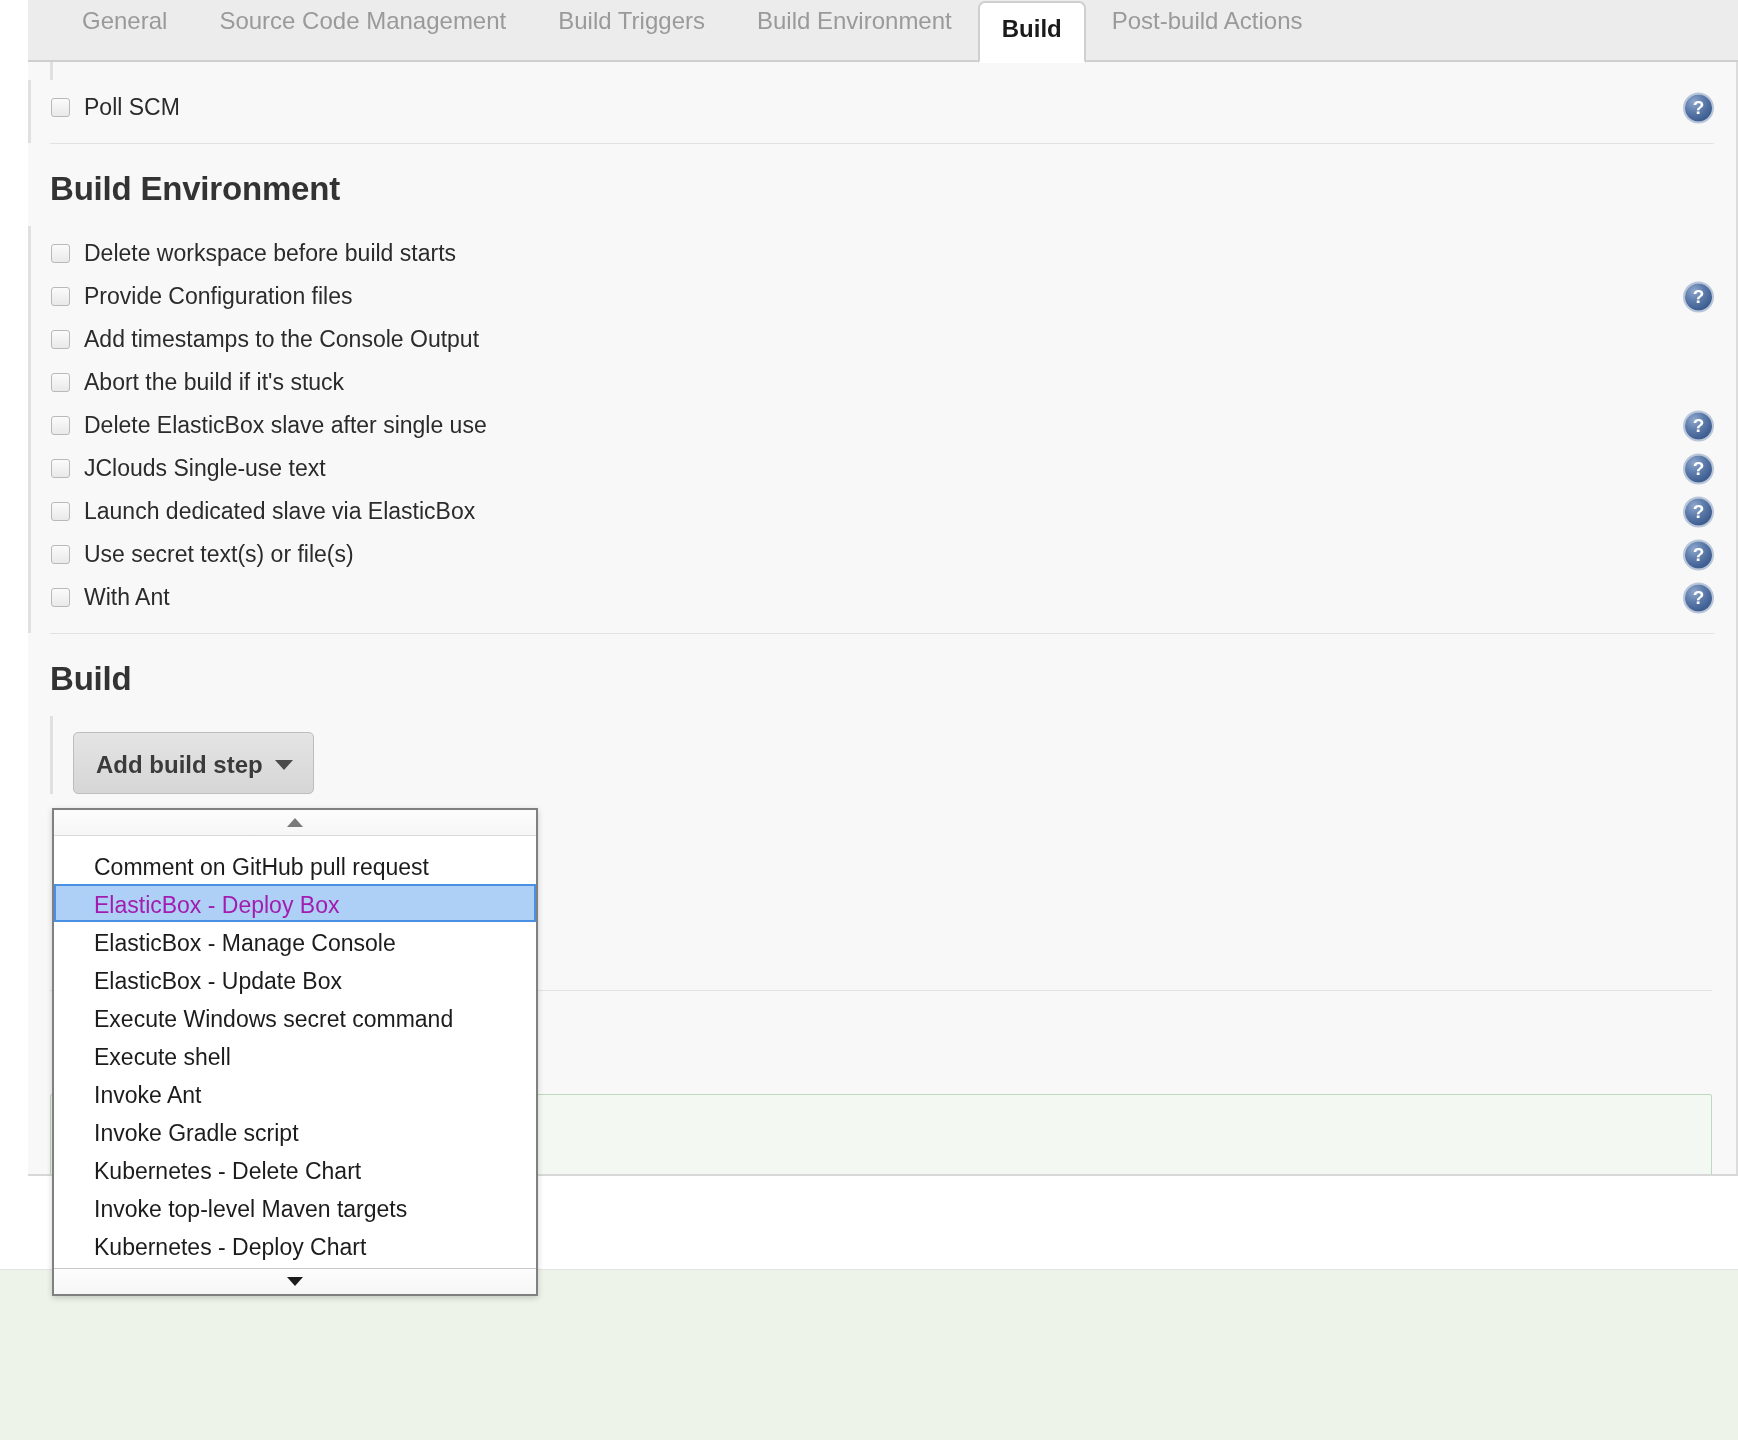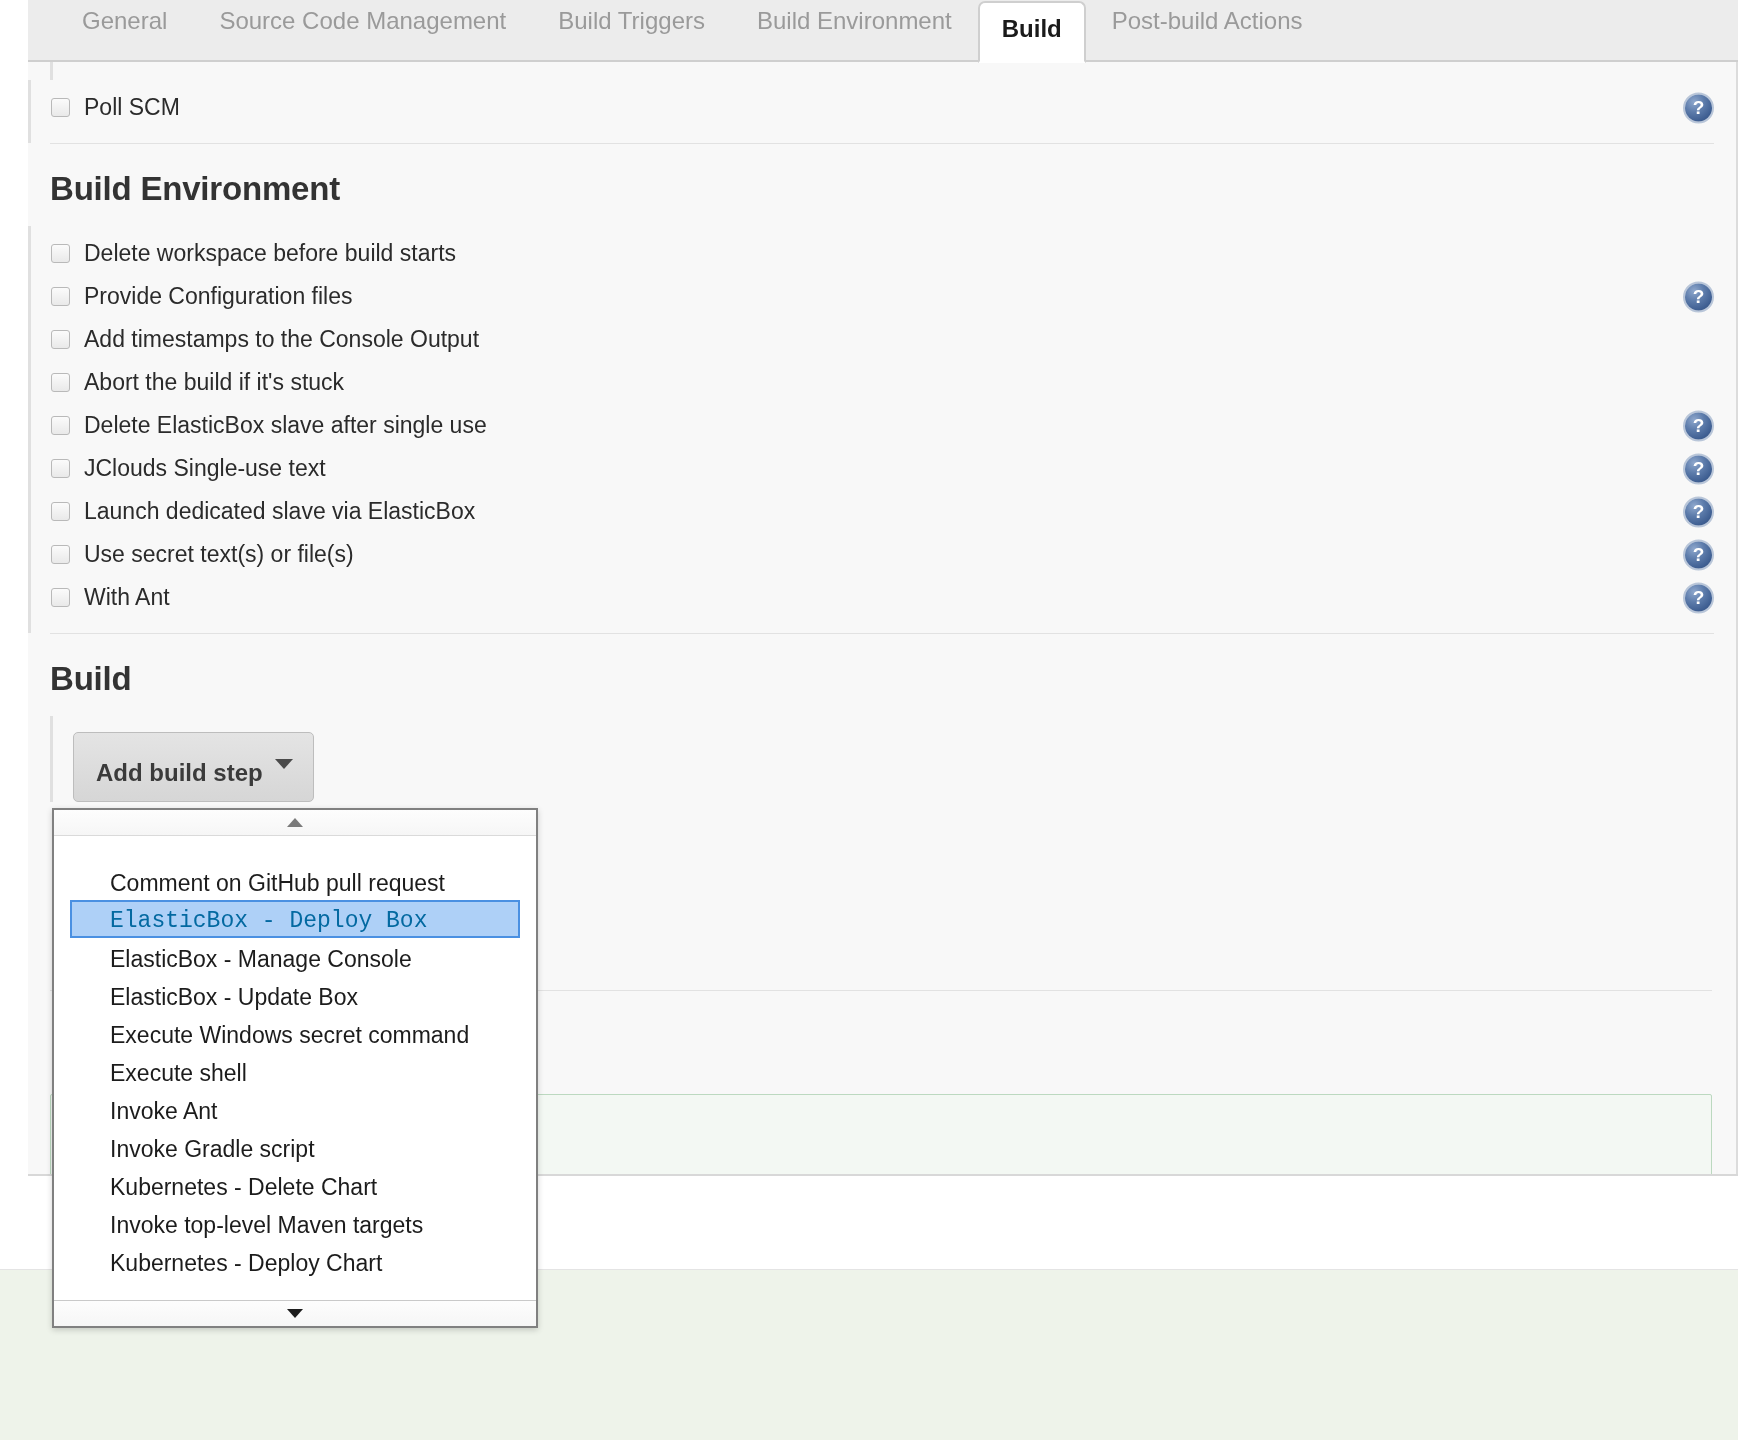--- a/index.html
+++ b/index.html
@@ -164,25 +164,26 @@
   .build-area { position: relative; }
 
   .addstep-wrap {
     margin-left: 22px;
     border-left: 3px solid #e0e0e0;
     padding: 16px 0 0 20px;
     position: relative;
   }
   .btn-addstep {
     display: inline-flex;
+    align-items: center;
     gap: 12px;
     background: linear-gradient(#e4e4e4, #d6d6d6);
     border: 1px solid #bdbdbd;
     border-radius: 5px;
-    padding: 26px 20px 14px 22px;
+    padding: 18px 20px 14px 22px;
     font-size: 24px;
     font-weight: bold;
     color: #3b3b3b;
     cursor: pointer;
     font-family: "Liberation Sans", sans-serif;
   }
   .caret-down {
     width: 0; height: 0;
     border-left: 9px solid transparent;
     border-right: 9px solid transparent;
@@ -260,39 +261,38 @@
     border-bottom: 9px solid #7a7a7a;
   }
   .tri-down {
     width: 0; height: 0;
     border-left: 8px solid transparent;
     border-right: 8px solid transparent;
     border-top: 9px solid #1c1c1c;
   }
   .dd-list {
     list-style: none;
-    margin: 16px;
+    margin: 0;
     padding: 10px 0 4px 0;
     background: #ffffff;
   }
   .dd-item {
     font-size: 23px;
     color: #1c1c1c;
     padding: 8px 0 8px 38px;
     height: 38px;
     line-height: 22px;
     white-space: nowrap;
     cursor: pointer;
     border: 2px solid transparent;
   }
   .dd-item.selected {
     background: #aed0f7;
     border: 2px solid #4a90e2;
-    color: #0369a1;
-    font-family: Liberation Mono, monospace;
+    color: #a21caf;
   }
 
   
   .white-strip {
     position: absolute;
     left: 0;
     top: 1176px;
     width: 1738px;
     height: 94px;
     background: #ffffff;

